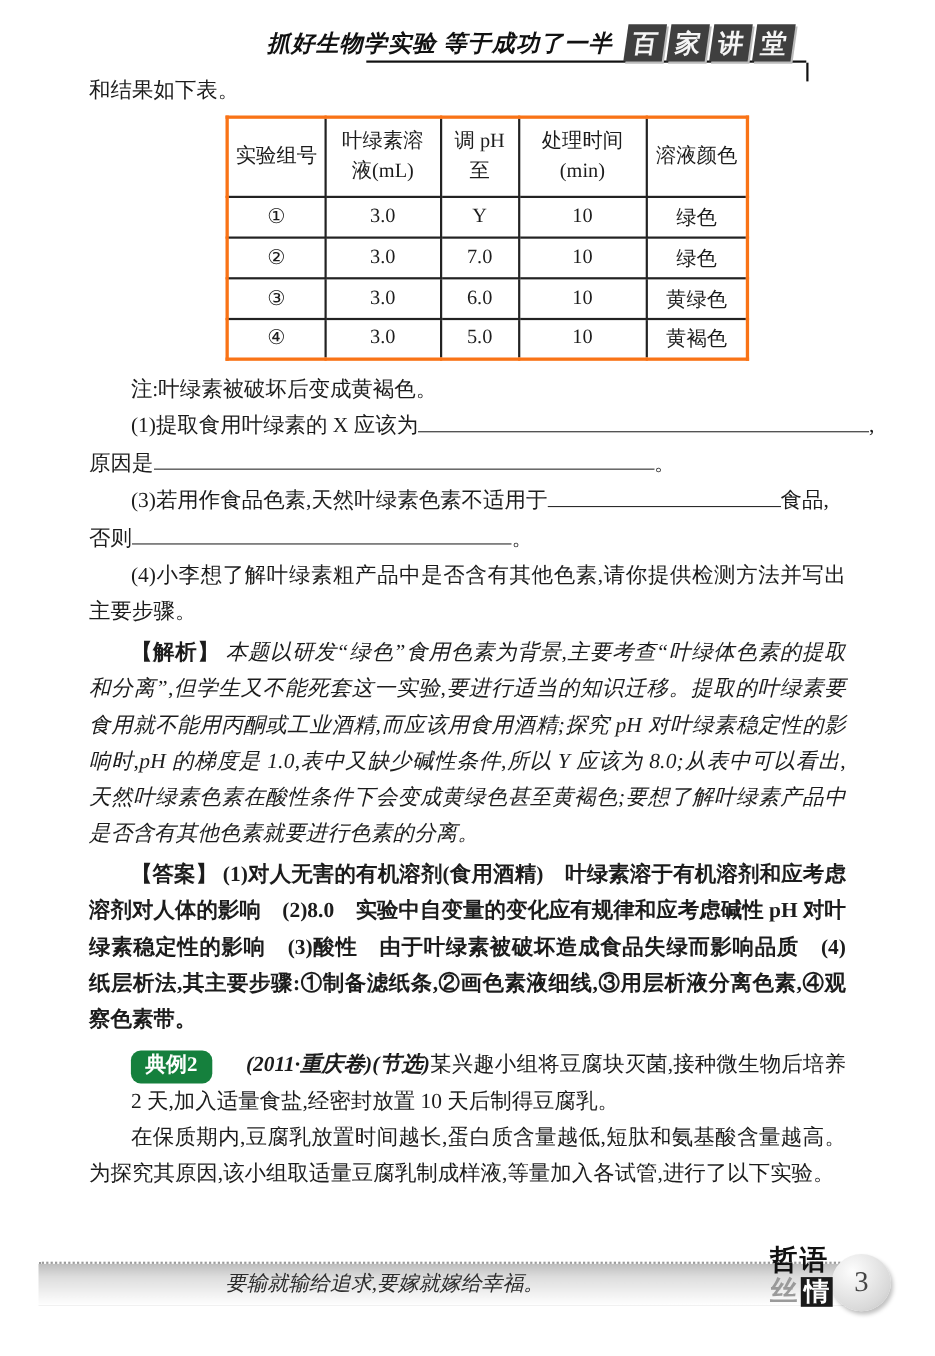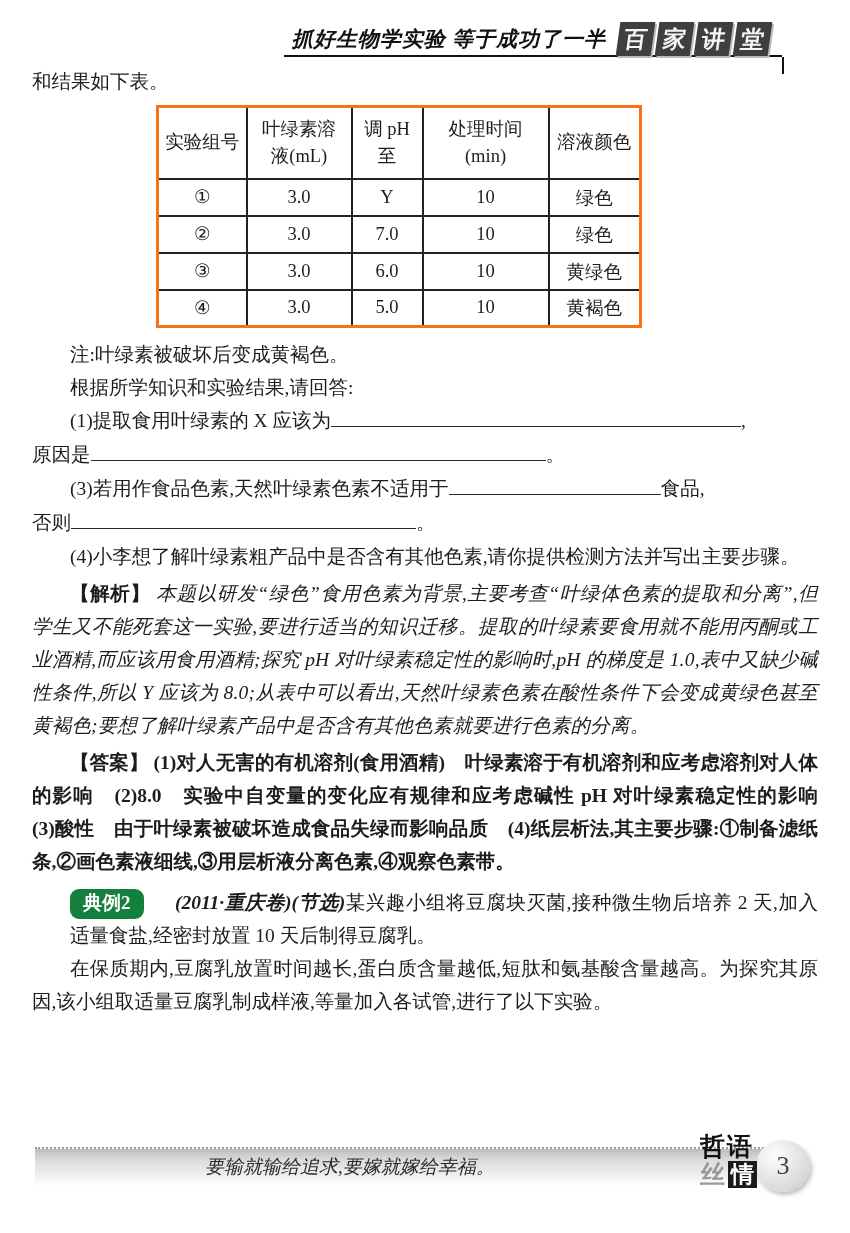--- a/index.html
+++ b/index.html
@@ -4,21 +4,21 @@
 <style>
   * { margin: 0; padding: 0; box-sizing: border-box; }
   html, body { background: #fff; }
   body {
     width: 850px; height: 1233px;
     position: relative;
     overflow: hidden;
     font-family: "Liberation Serif", "DejaVu Serif", serif;
     color: #1c1c1c;
   }
-  .page { padding: 0 32px; }
+  .page { padding: 0 81px; }
 
   
   .header { position: relative; height: 60px; }
   .header-rule {
     position: absolute; left: 252px; right: 36px; top: 55px;
     border-top: 2.5px solid #111;
   }
   .header-rule::after {
     content: ""; position: absolute; right: -2px; top: 0;
     width: 2.5px; height: 17px; background: #111;
@@ -66,21 +66,21 @@
   }
   th, td {
     border: 2px solid #222;
     text-align: center; vertical-align: middle;
     font-size: 18.5px; font-weight: normal;
     padding: 2px 6px;
   }
   th { height: 72px; line-height: 27px; }
   td { height: 37px; }
   .c0 { width: 89px; } .c1 { width: 105px; } .c2 { width: 71px; }
-  .c3 { width: 126px; } .c4 { width: 92px; }
+  .c3 { width: 116px; } .c4 { width: 92px; }
 
   
   .analysis { font-style: italic; letter-spacing: 0.2px; margin-top: 4px; }
   .answer { font-weight: bold; margin-top: 4px; }
   .sec-label { font-weight: bold; font-style: normal; }
 
   
   .ex2 { margin-top: 8px; }
   .badge {
     display: inline-block; background: #15803d; color: #fff;
@@ -190,21 +190,20 @@
           <td>3.0</td>
           <td>5.0</td>
           <td>10</td>
           <td>黄褐色</td>
         </tr>
       </tbody>
     </table>
   </div>
 
   <div class="para indent" style="margin-top:10px;">注:叶绿素被破坏后变成黄褐色。</div>
-  <div class="para indent">根据所学知识和实验结果,请回答:</div>
 
   <div class="qline pad">
     <span>(1)提取食用叶绿素的 X 应该为</span><span class="blank b410"></span><span>,</span>
   </div>
   <div class="qline">
     <span>原因是</span><span class="blank b455"></span><span>。</span>
   </div>
   <div class="qline pad">
     <span>(3)若用作食品色素,天然叶绿素色素不适用于</span><span class="blank b212"></span><span>食品,</span>
   </div>

